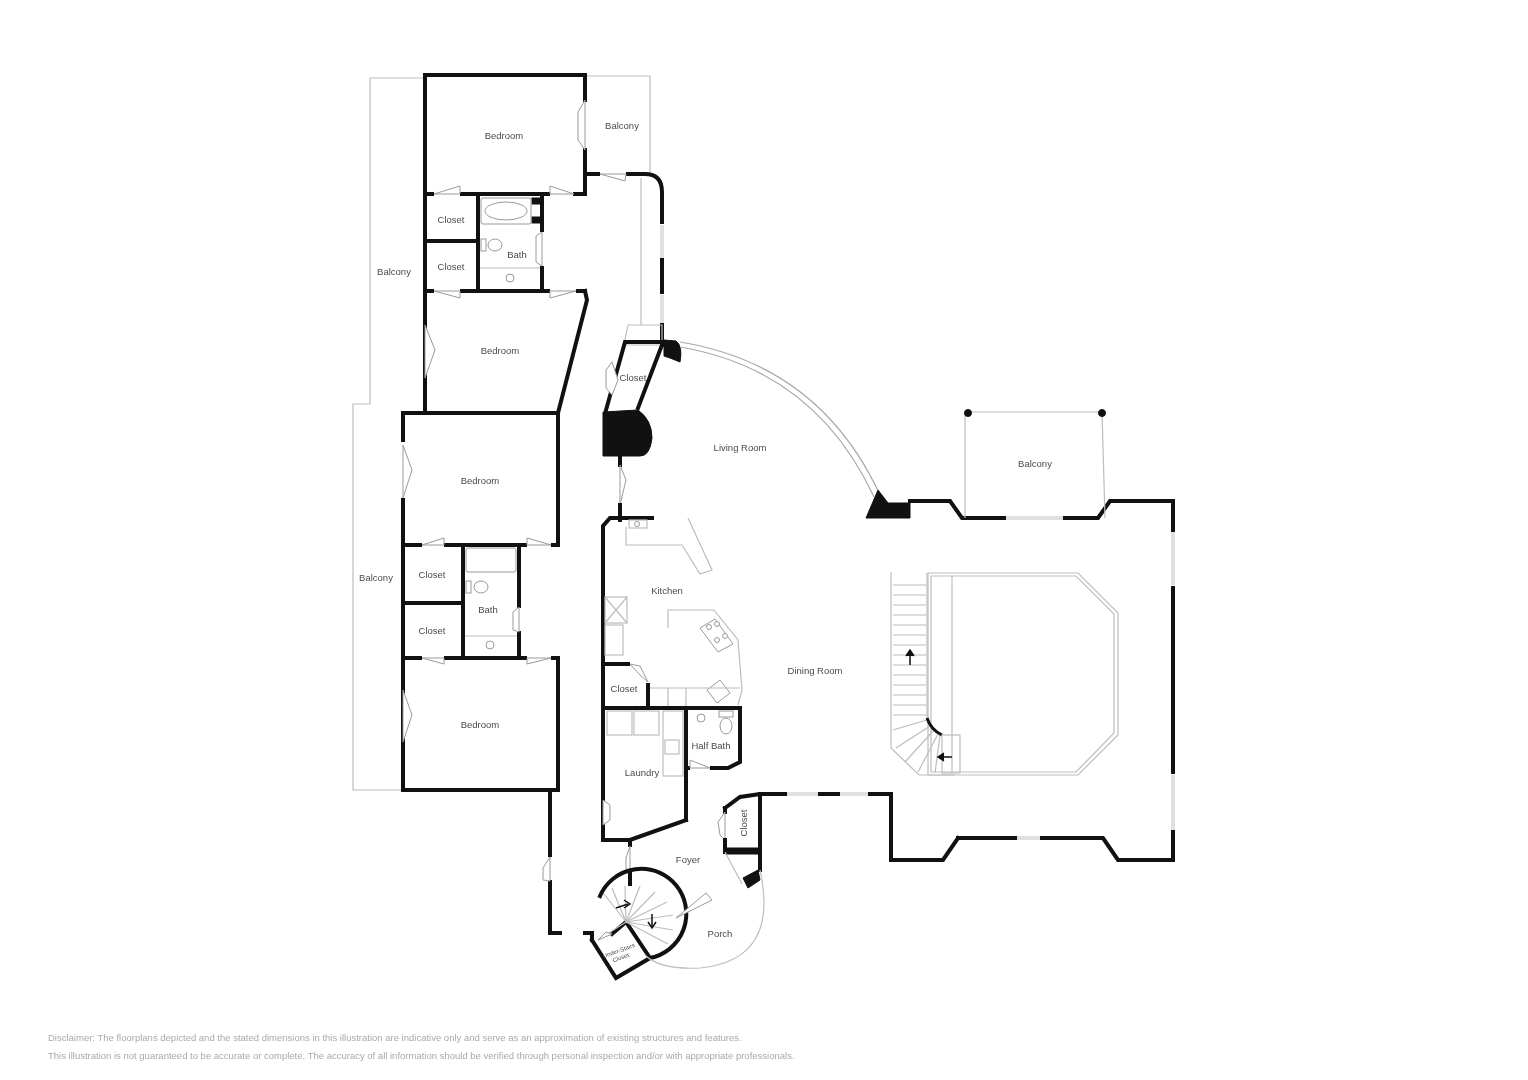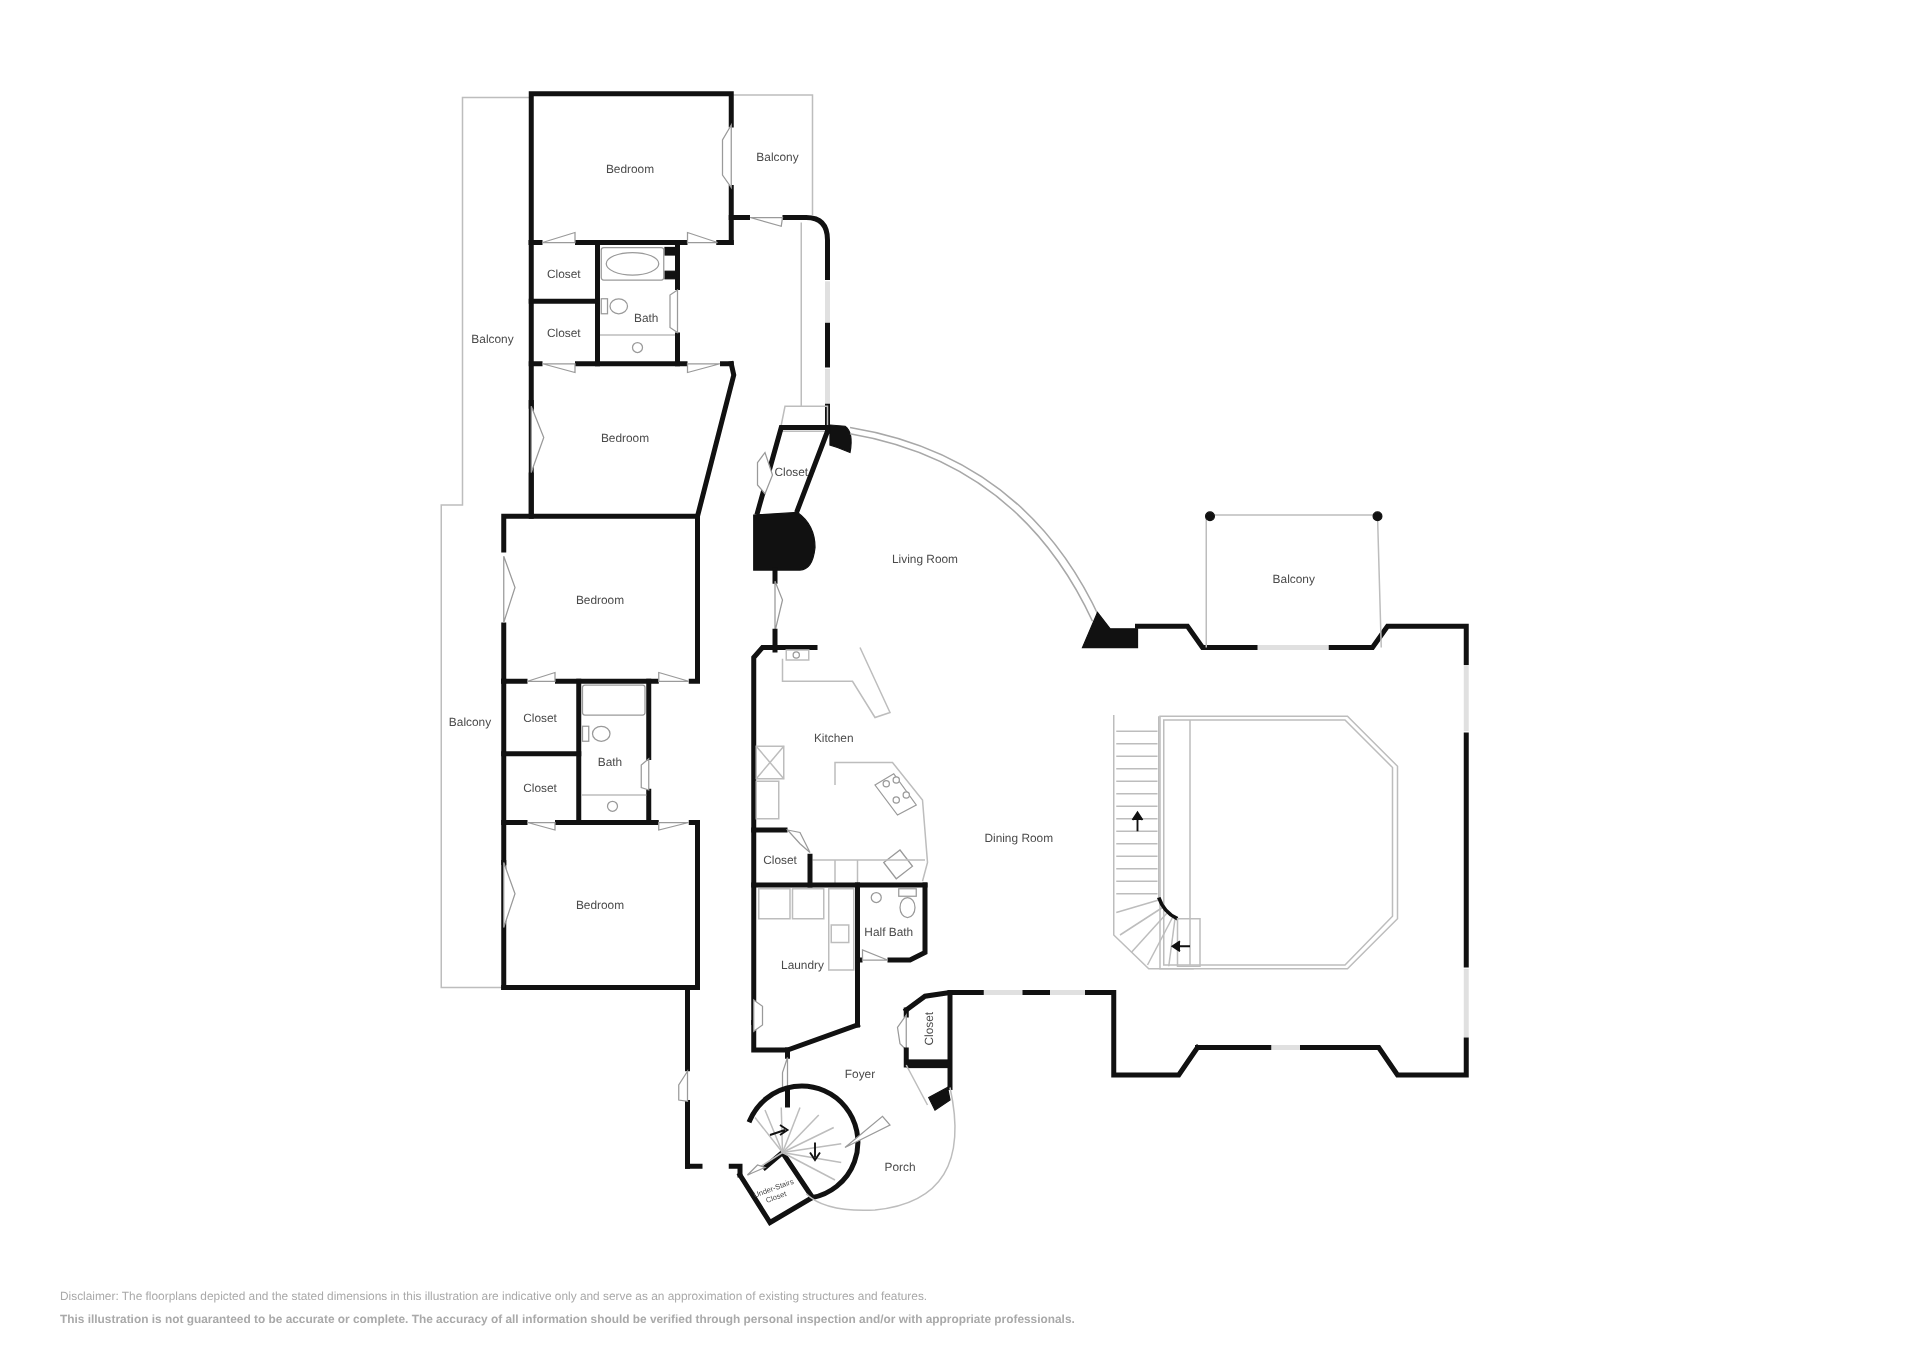--- a/index.html
+++ b/index.html
@@ -309,13 +309,13 @@
     <text class="room-label" x="480" y="725">Bedroom</text>
     <text class="room-label" x="744" y="823" transform="rotate(-90 744 823)">Closet</text>
     <text class="room-label" x="688" y="860">Foyer</text>
     <text class="room-label" x="720" y="934">Porch</text>
     <text class="room-label small" x="619" y="951" transform="rotate(-20 619 951)">Under-Stairs</text>
     <text class="room-label small" x="621" y="958" transform="rotate(-20 621 958)">Closet</text>
   </g>
 </svg>
 
 <div class="disclaimer" style="top:1032px;">Disclaimer: The floorplans depicted and the stated dimensions in this illustration are indicative only and serve as an approximation of existing structures and features.</div>
-<div class="disclaimer" style="top:1050px;font-weight:bold;">This illustration is not guaranteed to be accurate or complete. The accuracy of all information should be verified through personal inspection and/or with appropriate professionals.</div>
+<div class="disclaimer" style="top:1050px;">This illustration is not guaranteed to be accurate or complete. The accuracy of all information should be verified through personal inspection and/or with appropriate professionals.</div>
 
 </body></html>

